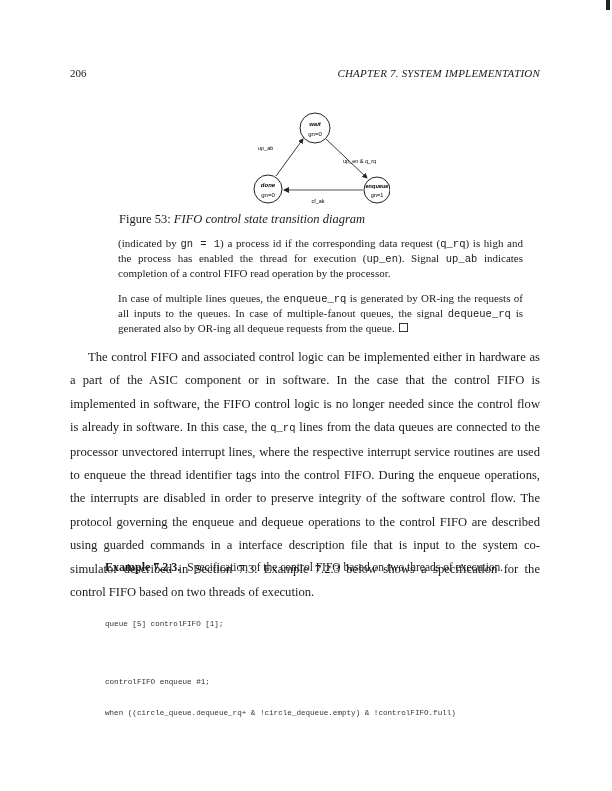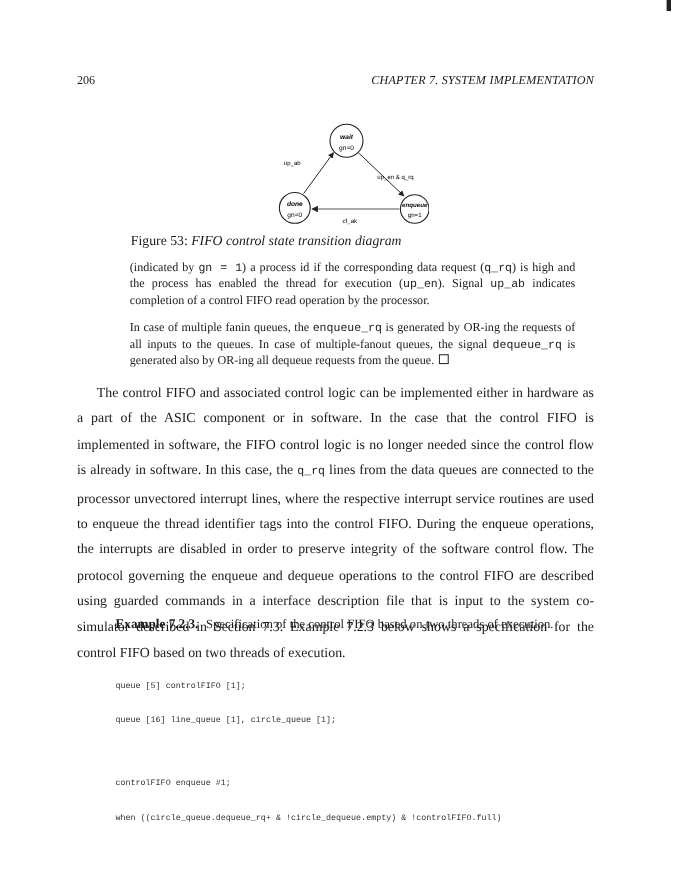--- a/index.html
+++ b/index.html
@@ -70,31 +70,30 @@
   </svg>
 </div>
 
 <div class="caption">
   <span>Figure 53:</span>
   <span class="it">FIFO control state transition diagram</span>
 </div>
 
 <div class="quote q1"><span>(indicated by </span><span class="mono">gn = 1</span><span>) a process id if the corresponding data request (</span><span class="mono">q_rq</span><span>) is high and the process has enabled the thread for execution (</span><span class="mono">up_en</span><span>).  Signal </span><span class="mono">up_ab</span><span> indicates completion of a control FIFO read operation by the processor.</span></div>
 
-<div class="quote q2"><span>In case of multiple fanin queues, the </span><span class="mono">enqueue_rq</span><span> is generated by OR-ing the requests of all inputs to the queues.  In case of multiple-fanout queues, the signal </span><span class="mono">dequeue_rq</span><span> is generated also by OR-ing all dequeue requests from the queue.</span><span class="qed"></span></div>
+<div class="quote q2"><span>In case of multiple lines queues, the </span><span class="mono">enqueue_rq</span><span> is generated by OR-ing the requests of all inputs to the queues.  In case of multiple-fanout queues, the signal </span><span class="mono">dequeue_rq</span><span> is generated also by OR-ing all dequeue requests from the queue.</span><span class="qed"></span></div>
 
 <div class="body-para"><span class="indent"></span><span>The control FIFO and associated control logic can be implemented either in hardware as a part of the ASIC component or in software.  In the case that the control FIFO is implemented in software, the FIFO control logic is no longer needed since the control flow is already in software.  In this case, the </span><span class="mono">q_rq</span><span> lines from the data queues are connected to the processor unvectored interrupt lines, where the respective interrupt service routines are used to enqueue the thread identifier tags into the control FIFO. During the enqueue operations, the interrupts are disabled in order to preserve integrity of the software control flow.  The protocol governing the enqueue and dequeue operations to the control FIFO are described using guarded commands in a interface description file that is input to the system co-simulator described in Section 7.3.  Example 7.2.3 below shows a specification for the control FIFO based on two threads of execution.</span></div>
 
 <div class="example">
   <span class="lbl">Example 7.2.3.</span><span>Specification of the control FIFO based on two threads of execution.</span>
 </div>
 
 <div class="code">
   <div>queue [5] controlFIFO [1];</div>
-  <div>queue [16] line_queue [1], circle_queue [1];</div>
   <div class="gap"></div>
   <div>controlFIFO enqueue #1;</div>
   <div>when ((circle_queue.dequeue_rq+ &amp; !circle_dequeue.empty) &amp; !controlFIFO.full)</div>
   
   
   
   
   
 </div>
 

